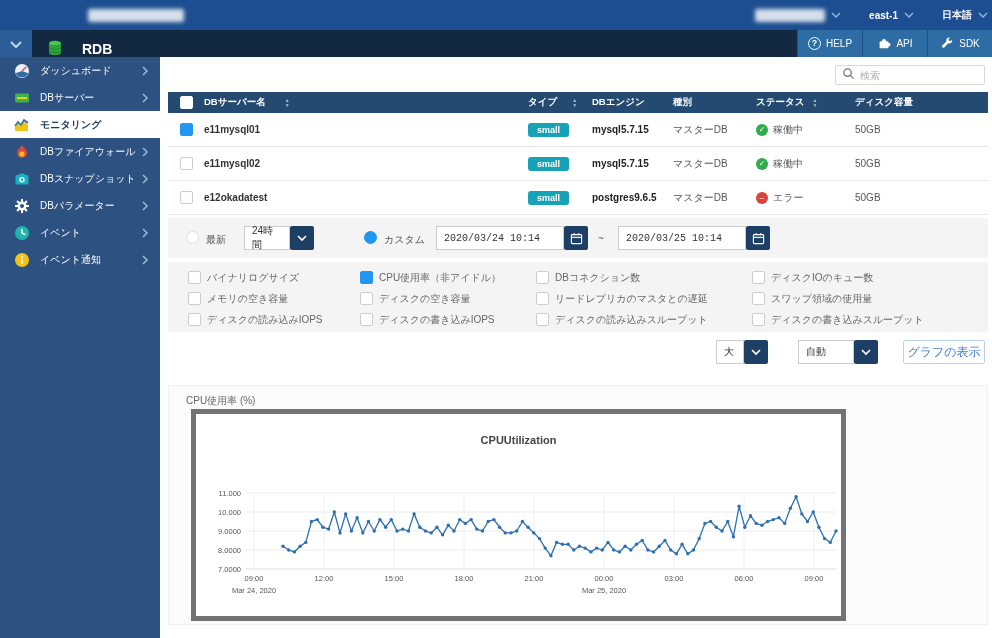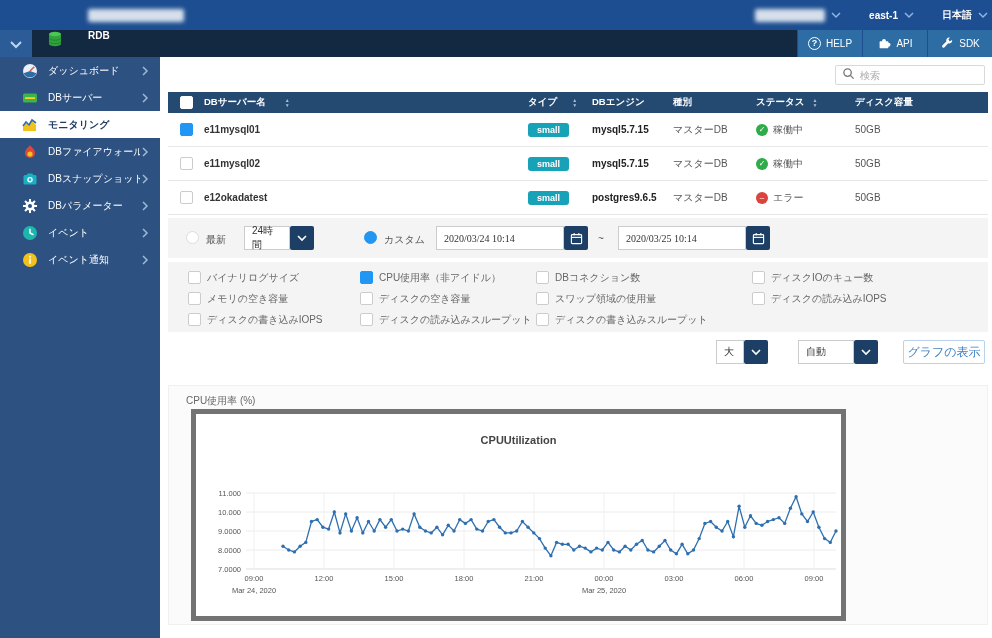--- a/index.html
+++ b/index.html
@@ -11,29 +11,29 @@
   .blur-block{background:rgba(255,255,255,.82);filter:blur(2.2px);border-radius:2px}
   .left-blur{width:96px;height:13px;margin-left:88px}
   .top-right{margin-left:auto;display:flex;align-items:center;gap:28px;padding-right:4px}
   .top-item{display:flex;align-items:center;gap:6px;color:#fff;font-size:10px;font-weight:bold;cursor:pointer}
   .chev-d{display:flex;color:#8fb4e3}
   .acct-blur{width:70px;height:13px}
 
   
   .appbar{height:27px;background:#132941;display:flex;align-items:stretch}
   .collapse-btn{width:32px;background:#2b5c97;display:flex;align-items:center;justify-content:center;cursor:pointer;color:#bcd6f2}
-  .brand{display:flex;align-items:flex-start;gap:24px;margin-left:14px;color:#fff;font-size:10px;font-weight:bold}
+  .brand{display:flex;align-items:flex-end;gap:18px;margin-left:14px;color:#fff;font-size:14px;font-weight:bold}
   .appbar-spacer{flex:1}
   .ab-btn{width:65px;background:#2e6da4;border-left:1px solid #1d4e91;color:#fff;font-size:10px;display:flex;align-items:center;justify-content:center;gap:5px;cursor:pointer}
   .qcircle{width:13px;height:13px;border:1px solid #fff;border-radius:50%;font-size:9px;line-height:11px;text-align:center;font-weight:bold}
 
   
   .shell{display:flex;height:581px}
   .sidebar{width:160px;background:#2d5181;flex-shrink:0}
-  .sb-item{height:27px;display:flex;align-items:center;padding:0 10px 0 22px;color:#fff;font-size:10px;cursor:pointer}
+  .sb-item{height:27px;display:flex;align-items:center;padding:0 10px 0 14px;color:#fff;font-size:10px;cursor:pointer}
   .sb-item.selected{background:#fff;color:#1d3a5f;font-weight:bold}
   .sb-icon{width:16px;height:16px;margin-right:10px;flex-shrink:0;display:flex}
   .sb-icon svg{width:16px;height:16px}
   .sb-label{flex:1;white-space:nowrap;overflow:hidden}
   .chev-r{display:flex;color:#9db8d9}
   .chev-r svg{transform:rotate(-90deg)}
 
   .main{position:relative;flex:1;background:#fff}
 
   
@@ -63,21 +63,21 @@
   .sicon.error{background:#d9453c}
 
   
   .filter-row{position:absolute;left:8px;top:161px;width:820px;height:40px;background:#f4f4f4}
   .filter-row>*{position:absolute}
   .radio{width:13px;height:13px;border-radius:50%;background:#fff;border:1px solid #ddd;display:inline-block;cursor:pointer}
   .radio.selected{background:#2196f3;border-color:#2196f3}
   .fr-label{font-size:10px;color:#555}
   .sel-box{height:24px;background:#fff;border:1px solid #ccc;font-size:10px;color:#333;display:flex;align-items:center;padding:0 7px;cursor:pointer}
   .navy-btn{width:24px;height:24px;background:#1d3f66;border-radius:2px;display:flex;align-items:center;justify-content:center;cursor:pointer;color:#fff}
-  .date-input{width:128px;height:24px;background:#fff;border:1px solid #ccc;font-size:10px;color:#333;padding:0 7px;outline:none;font-family:Liberation Serif, serif}
+  .date-input{width:128px;height:24px;background:#fff;border:1px solid #ccc;font-size:10px;color:#333;padding:0 7px;outline:none;font-family:Liberation Mono, monospace}
 
   .metrics{position:absolute;left:8px;top:205px;width:820px;height:70px;background:#f4f4f4;display:grid;grid-template-columns:172px 176px 216px 1fr;grid-auto-rows:21px;padding:5px 0 0 20px;align-items:center}
   .metric{display:flex;align-items:center;gap:6px;font-size:10px;color:#666;white-space:nowrap;overflow:hidden}
 
   .controls{position:absolute;left:8px;top:283px;width:820px;height:26px}
   .ctrl{position:absolute;display:flex}
   .ctrl-size{left:548px}
   .ctrl-refresh{left:630px}
   .graph-btn{position:absolute;left:735px;top:0;width:82px;height:24px;background:#fff;border:1px solid #b9d2ee;border-radius:2px;color:#3f7fc1;font-size:12px;display:flex;align-items:center;justify-content:center;cursor:pointer}
 
@@ -427,20 +427,24 @@
           <span class="cb"></span>
           <span>ディスクIOのキュー数</span>
         </div>
         <div class="metric">
           <span class="cb"></span>
           <span>メモリの空き容量</span>
         </div>
         <div class="metric">
           <span class="cb"></span>
           <span>ディスクの空き容量</span>
+        </div>
+        <div class="metric">
+          <span class="cb"></span>
+          <span>リードレプリカのマスタとの遅延</span>
         </div>
         <div class="metric">
           <span class="cb"></span>
           <span>スワップ領域の使用量</span>
         </div>
         <div class="metric">
           <span class="cb"></span>
           <span>ディスクの読み込みIOPS</span>
         </div>
         <div class="metric">

